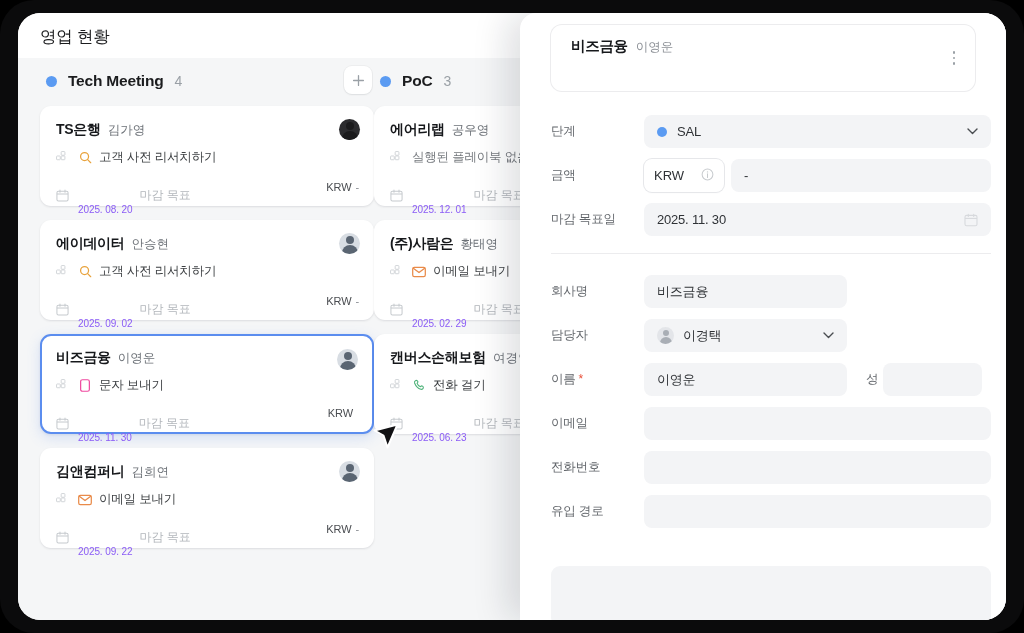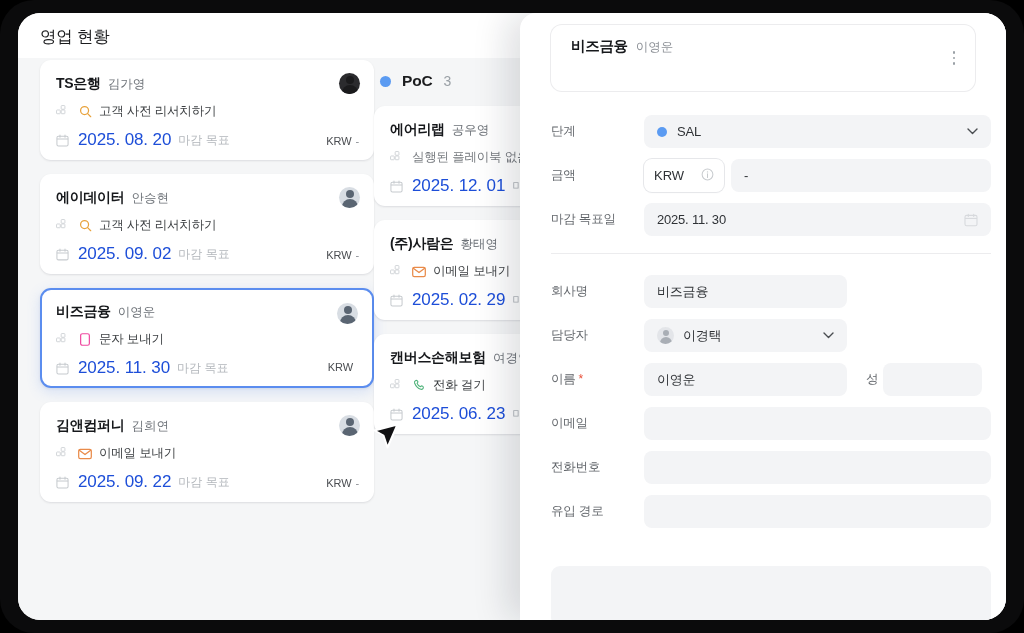--- a/index.html
+++ b/index.html
@@ -198,23 +198,24 @@
     letter-spacing: -0.2px;
   }
   .task-text.muted { color: #75797e; }
 
   .icon-cal {
     flex: 0 0 auto;
     width: 13px; height: 13px;
     margin-right: 9px;
   }
   .card-date {
-    font-size: 17px;
-    color: #1d4ed8;
+    font-size: 10px;
+    color: #8b5cf6;
     letter-spacing: -0.1px;
+    margin-top: 28px;
   }
   .card-date-label {
     font-size: 12px;
     color: #b2b6bb;
     margin-left: 7px;
   }
   .card-amount {
     position: absolute;
     right: 15px; bottom: 13px;
     font-size: 11px;
@@ -407,20 +408,30 @@
 <div class="device-frame">
   <div class="device-screen">
 
     <div class="app-header">
       <div class="app-title">영업 현황</div>
     </div>
 
     <div class="board">
 
       <div class="column col-1">
+        <div class="col-header">
+          <span class="col-dot"></span>
+          <span class="col-name">Tech Meeting</span>
+          <span class="col-count">4</span>
+          <div class="col-add">
+            <svg width="13" height="13" viewBox="0 0 13 13">
+              <path d="M6.5 1.6v9.8M1.6 6.5h9.8" stroke="#9aa0a6" stroke-width="1.3" stroke-linecap="round"></path>
+            </svg>
+          </div>
+        </div>
         <div class="cards">
 
           <div class="card">
             <div class="card-title-row">
               <span class="card-company">TS은행</span>
               <span class="card-person">김가영</span>
             </div>
             <div class="card-avatar dark">
                 <span class="av-head"></span>
                 <span class="av-body"></span>

